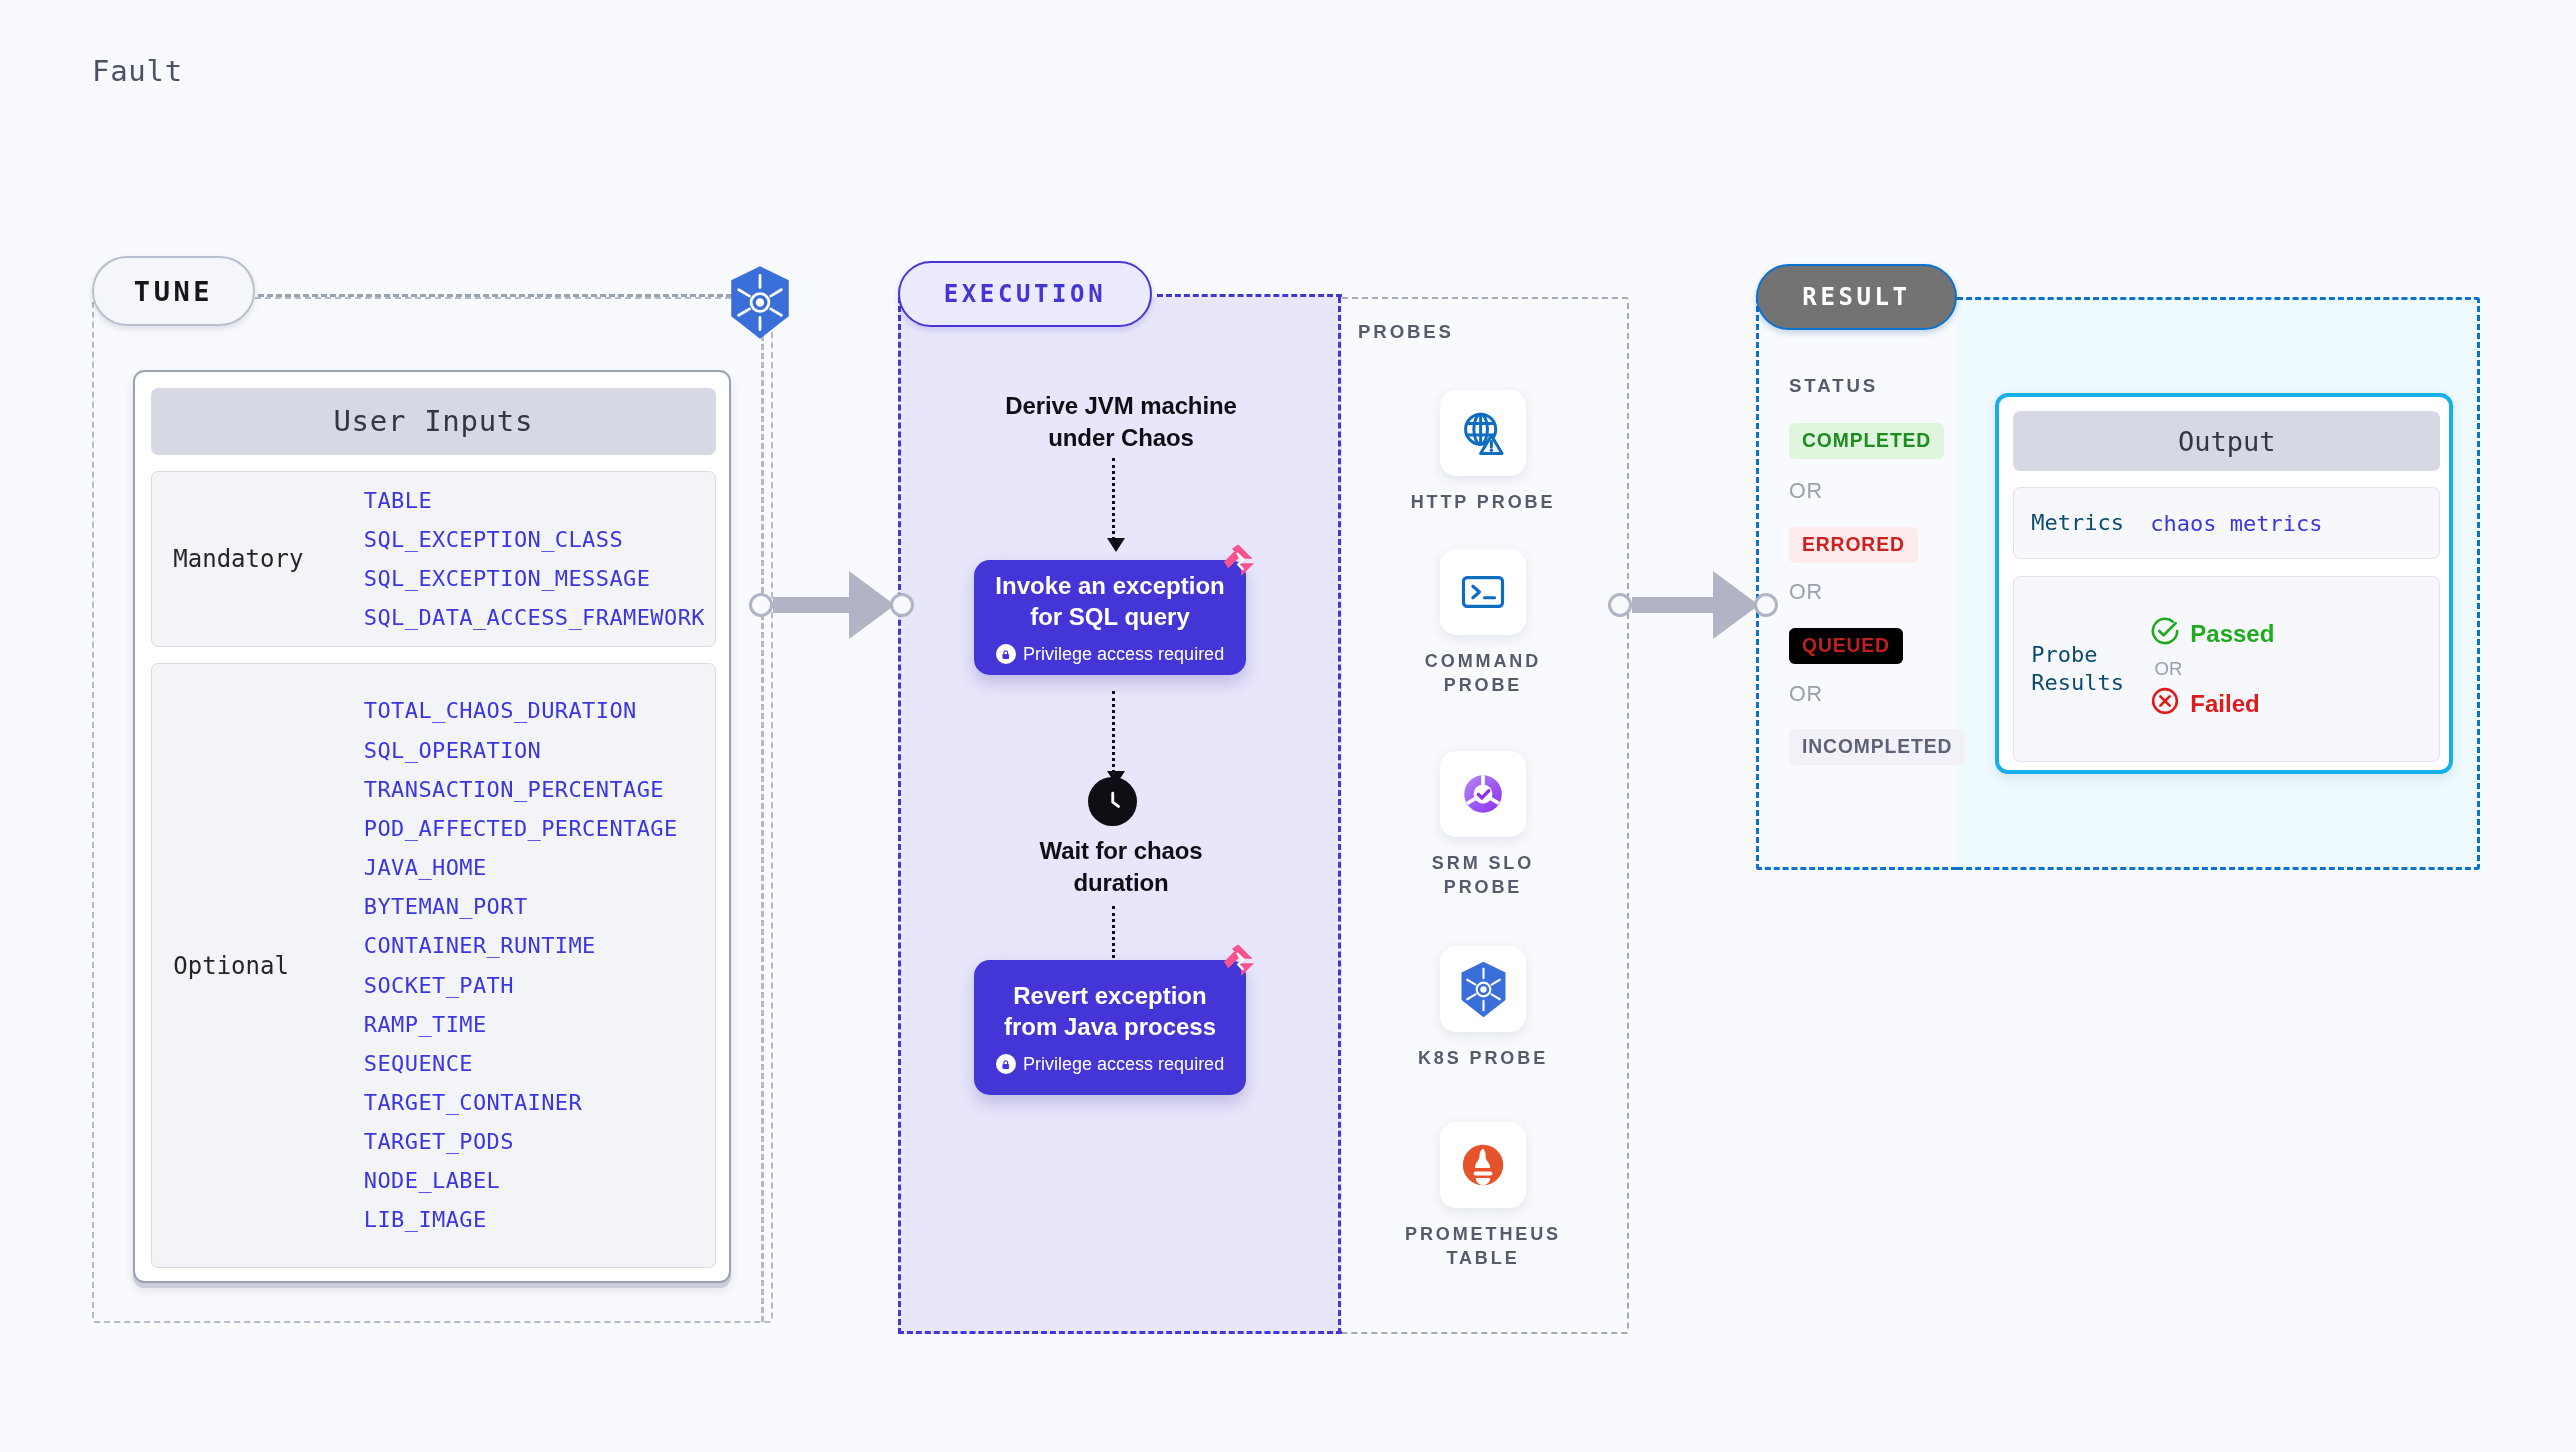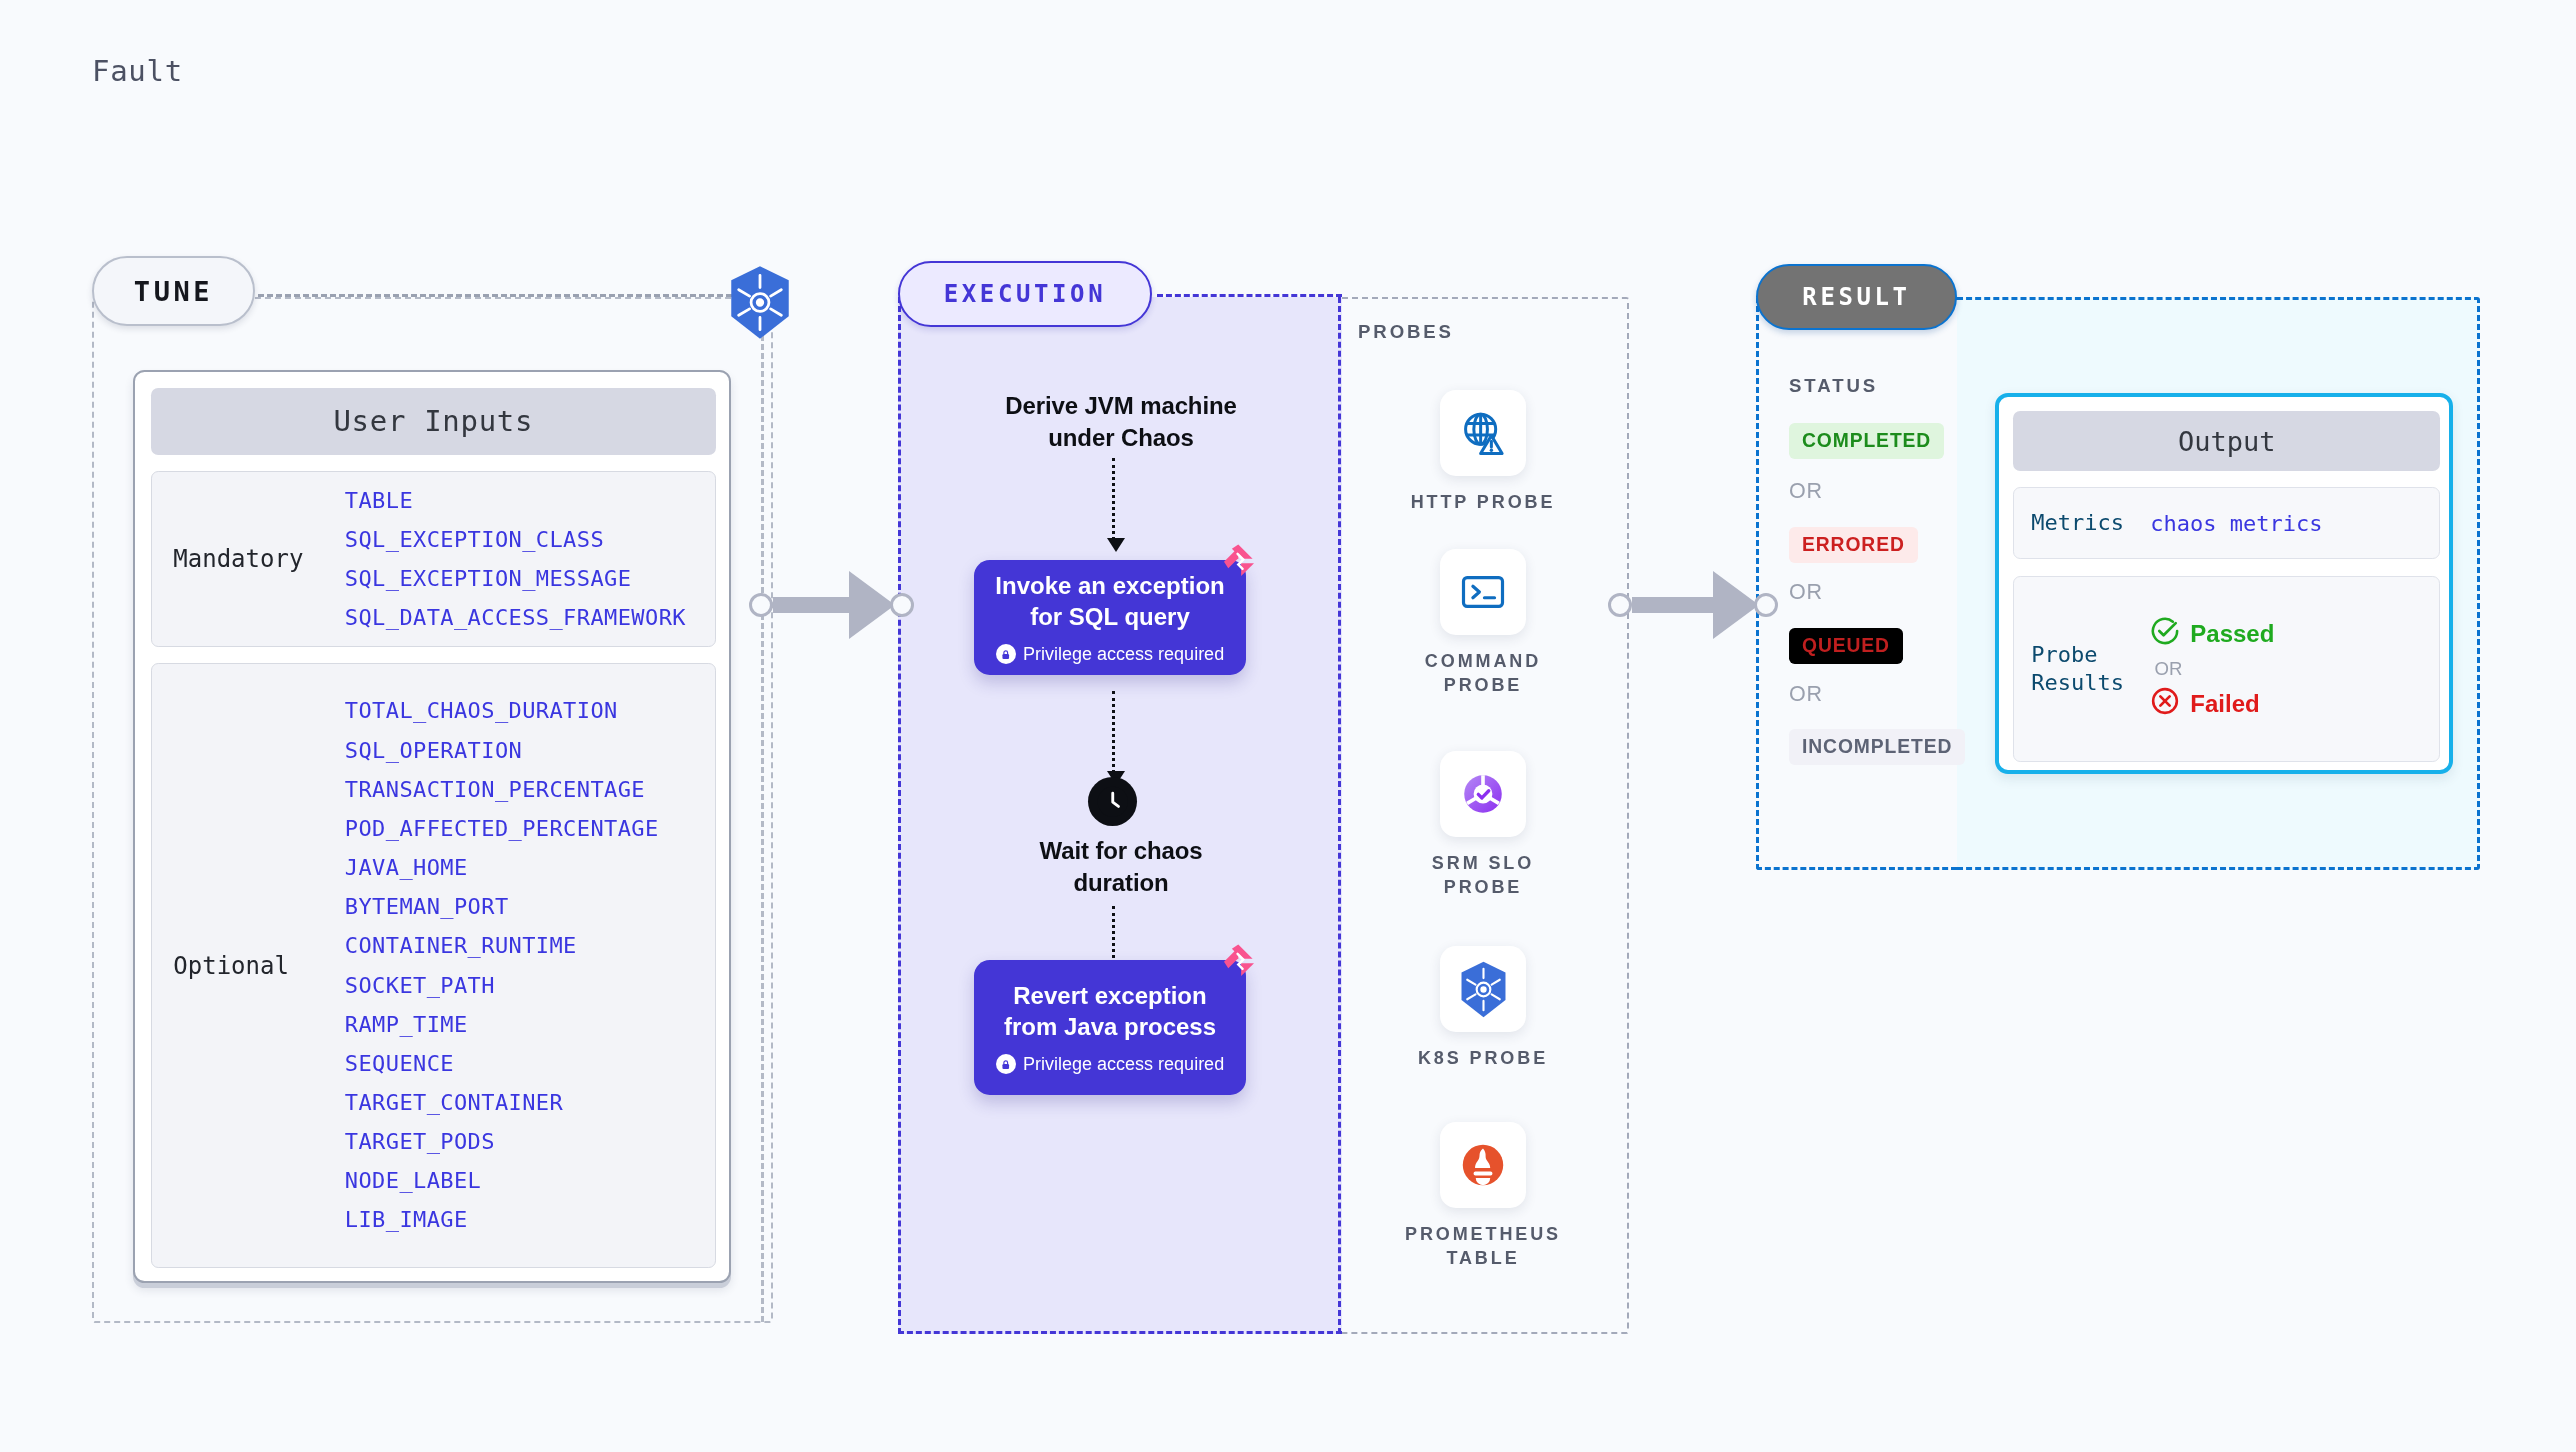--- a/index.html
+++ b/index.html
@@ -78,21 +78,21 @@
     border: 1.4px solid #d7dae2; border-radius: 7.2px;
     display: flex; align-items: center;
   }
   .param-card .cat {
     width: 193px; flex: none; text-align: left; padding-left: 21.5px;
     font-family: "DejaVu Sans Mono", monospace; font-size: 24px; color: #22252c;
   }
   .param-card .list { display: flex; flex-direction: column; }
   .param-card .list span {
     font-family: "DejaVu Sans Mono", monospace; font-size: 22px;
-    color: #3a36e0; letter-spacing: 0.4px; line-height: 1.78;
+    color: #3a36e0; letter-spacing: 0.4px; line-height: 1.78; margin-left: 19px;
   }
   #mandatory-card { top: 99px; width: 565px; height: 176px; }
   #optional-card  { top: 291px; width: 565px; height: 605px; }
 
   
   .conn { position: absolute; height: 50px; display: flex; align-items: center; z-index: 8; }
   .conn .dot {
     width: 24px; height: 24px; border-radius: 50%;
     background: #f8fafd; border: 3.6px solid #b0b4c4; flex: none;
   }

